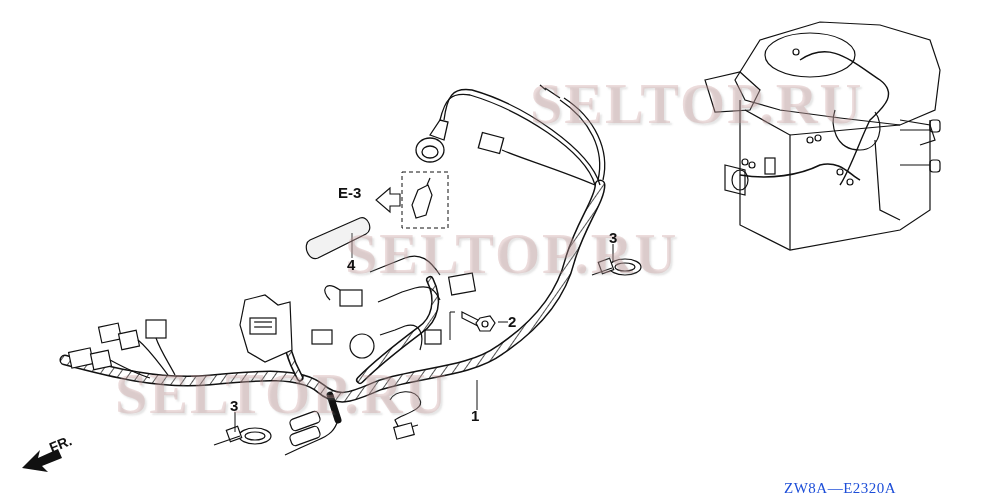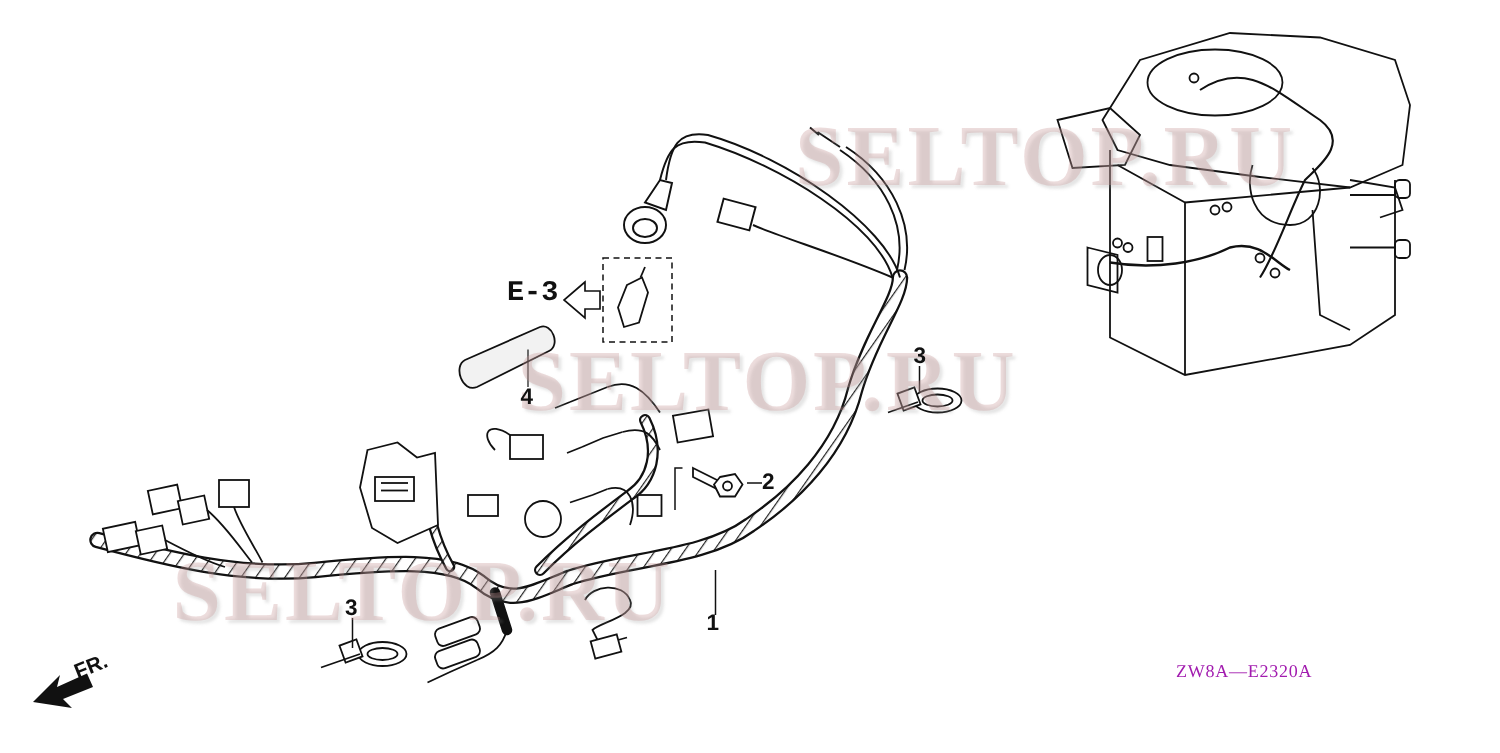--- a/index.html
+++ b/index.html
@@ -1,21 +1,21 @@
 <!DOCTYPE html>
 <html><head>
 <meta charset="utf-8">
 <style>
   html, body { margin: 0; padding: 0; background: #ffffff; }
   body { width: 1000px; height: 502px; position: relative; overflow: hidden; font-family: "Liberation Sans", sans-serif; }
   #stage { position: absolute; left: 0; top: 0; width: 1000px; height: 469px; }
   svg { position: absolute; left: 0; top: 0; }
   .callout { position: absolute; font-family: "Liberation Sans", sans-serif; font-weight: bold; font-size: 15px; color: #111; line-height: 1; }
-  .ref-label { position: absolute; font-family: Liberation Mono, monospace; font-weight: bold; font-size: 19px; color: #111; }
-  .diagram-code { position: absolute; left: 784px; top: 440px; font-family: "Liberation Serif", serif; font-size: 12px; color: #a21caf; letter-spacing: 0.5px; }
+  .ref-label { position: absolute; font-family: Liberation Sans, sans-serif; font-weight: bold; font-size: 15px; color: #111; }
+  .diagram-code { position: absolute; left: 784px; top: 480px; font-family: "Liberation Serif", serif; font-size: 15px; color: #1d4ed8; letter-spacing: 0.5px; }
   .fr-label { position: absolute; left: 50px; top: 440px; font-family: "Liberation Sans", sans-serif; font-weight: bold; font-size: 14px; color: #111; transform: rotate(-22deg); transform-origin: left center; }
   .watermark { position: absolute; font-family: "Liberation Serif", serif; font-weight: bold; color: rgba(200,150,150,0.32); letter-spacing: 2px; white-space: nowrap; text-shadow: 2px 2px 2px rgba(150,150,150,0.25); pointer-events: none; }
 </style>
 </head>
 <body>
 
 <div id="stage">
 
   <svg width="1000" height="502" viewBox="0 0 1000 502">
     <defs>

